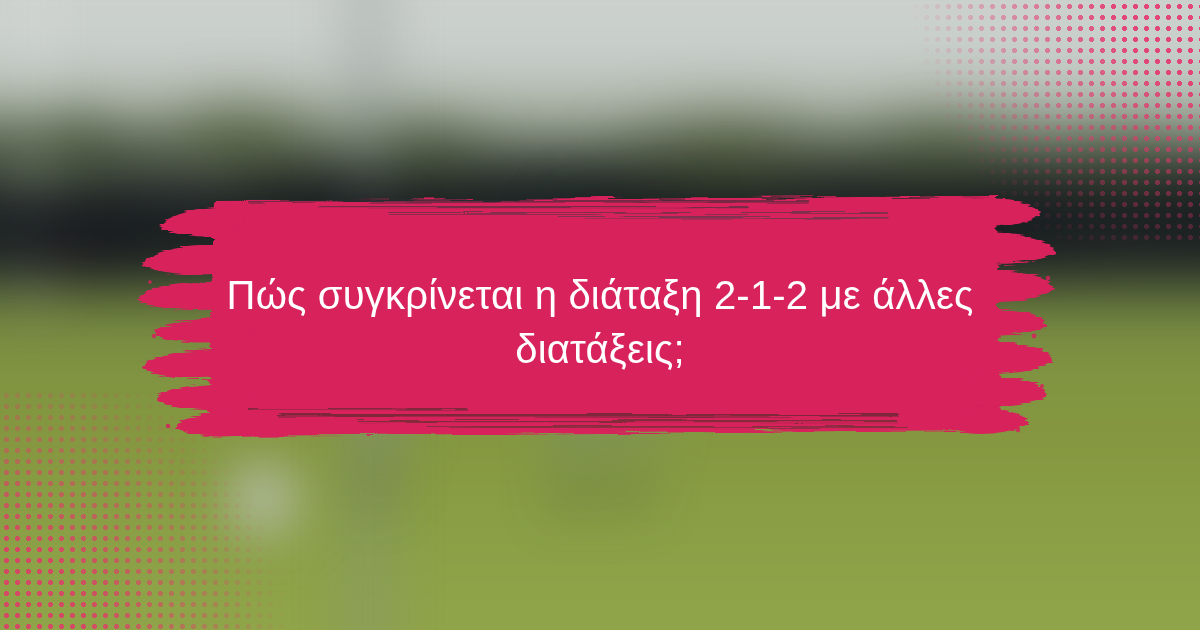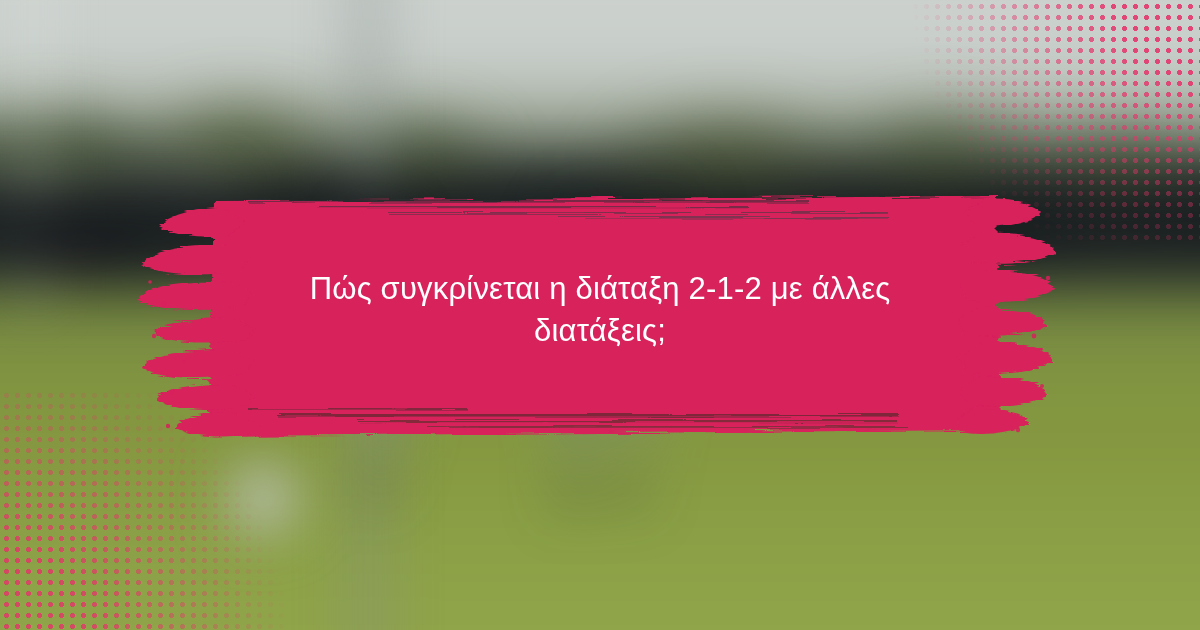--- a/index.html
+++ b/index.html
@@ -163,21 +163,21 @@
   }
 
   
   .headline {
     position: absolute;
     left: 210px;
     top: 268px;
     width: 780px;
     text-align: center;
     color: #ffffff;
-    font-size: 31px;
+    font-size: 40px;
     line-height: 1.36;
     font-weight: 400;
     letter-spacing: .2px;
     white-space: pre-line;
     text-rendering: optimizeLegibility;
   }
 </style>
 </head>
 <body>
 

